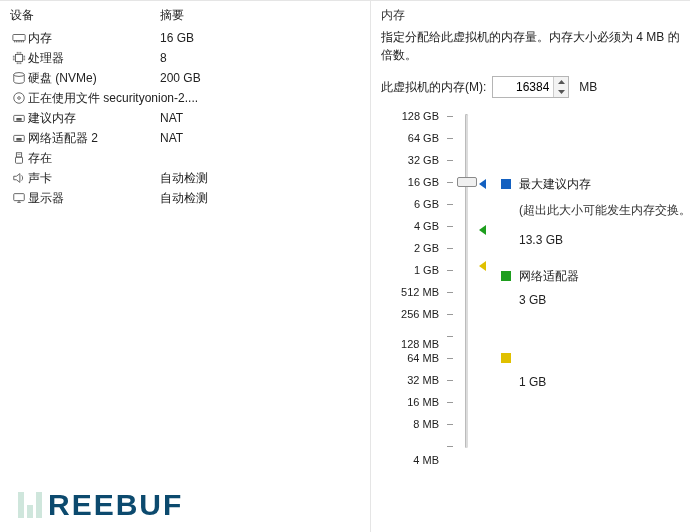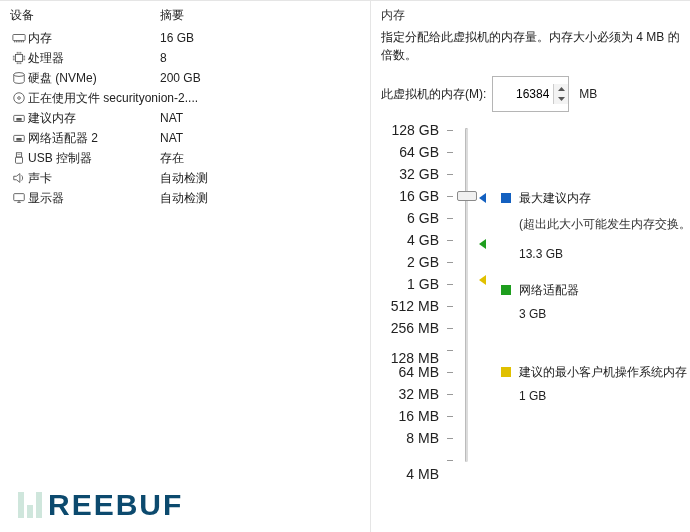--- a/index.html
+++ b/index.html
@@ -12,29 +12,29 @@
   .hdr-sum { flex: 1; }
   .dev-row { display: flex; align-items: center; padding: 1px 6px 1px 10px; height: 20px; }
   .dev-icon { width: 18px; display: flex; align-items: center; justify-content: center; color: #555; }
   .dev-name { width: 132px; white-space: nowrap; overflow: hidden; text-overflow: ellipsis; }
   .dev-val { flex: 1; white-space: nowrap; overflow: hidden; text-overflow: ellipsis; }
   svg { display: block; }
   .panel-title { font-size: 12px; color: #333; margin-bottom: 4px; }
   .panel-desc { font-size: 12px; color: #222; line-height: 1.5; margin-bottom: 12px; }
   .mem-row { display: flex; align-items: center; gap: 6px; margin-bottom: 14px; }
   .mem-label { white-space: nowrap; }
-  .spin { display: flex; align-items: center; border: 1px solid #b5b5b5; background: #fff; height: 36px; }
+  .spin { display: flex; align-items: center; border: 1px solid #b5b5b5; background: #fff; height: 22px; }
   .spin input { border: none; width: 60px; text-align: right; padding: 0 4px; font-family: inherit; font-size: 12px; outline: none; }
   .spin-btns { display: flex; flex-direction: column; border-left: 1px solid #ccc; }
   .spin-btn { width: 14px; height: 10px; display: flex; align-items: center; justify-content: center; cursor: pointer; background: #f3f3f3; }
   .spin-btn svg { width: 7px; height: 4px; }
   .unit { margin-left: 4px; }
   .slider-area { display: flex; margin-top: 6px; position: relative; height: 360px; }
   .ticks-col { width: 72px; position: relative; }
-  .tick-label { position: absolute; right: 14px; font-size: 14px; white-space: nowrap; text-align: center; transform: translateY(-50%); }
+  .tick-label { position: absolute; right: 14px; font-size: 11px; white-space: nowrap; text-align: center; transform: translateY(-50%); }
   .tick-mark { position: absolute; right: 0; width: 6px; border-top: 1px solid #999; }
   .track-col { width: 26px; position: relative; }
   .track { position: absolute; left: 12px; width: 3px; background: #dcdcdc; border-radius: 2px; border-top:1px solid #bbb; border-left:1px solid #bbb;}
   .thumb { position: absolute; left: 4px; width: 20px; height: 10px; background: #f0f0f0; border: 1px solid #8a8a8a; border-radius: 2px; transform: translateY(-50%); cursor: pointer; }
   .ann-col { flex: 1; position: relative; }
   .arrow { position: absolute; width: 0; height: 0; border-top: 5px solid transparent; border-bottom: 5px solid transparent; transform: translateY(-50%); }
   .arrow.blue { border-right: 7px solid #1360c0; }
   .arrow.green { border-right: 7px solid #1e9e1e; }
   .arrow.yellow { border-right: 7px solid #e0c000; }
   .sq { position: absolute; width: 10px; height: 10px; transform: translateY(-50%); }
@@ -119,21 +119,20 @@
         </div>
         <div class="dev-row">
           <span class="dev-icon">
             <svg width="14" height="14" viewBox="0 0 16 16">
               <rect x="5" y="2" width="6" height="5" fill="none" stroke="#555"></rect>
               <rect x="4" y="7" width="8" height="7" rx="1" fill="none" stroke="#555"></rect>
               <rect x="6.5" y="3.5" width="1" height="1" fill="#555"></rect>
               <rect x="8.5" y="3.5" width="1" height="1" fill="#555"></rect>
             </svg>
           </span>
-          <span class="dev-name">USB 控制器</span>
           <span class="dev-val">存在</span>
         </div>
         <div class="dev-row">
           <span class="dev-icon">
             <svg width="14" height="14" viewBox="0 0 16 16">
               <path d="M2 6v4h3l4 3V3L5 6H2Z" fill="none" stroke="#555"></path>
               <path d="M11 5c1.5 1.5 1.5 4.5 0 6" fill="none" stroke="#555"></path>
             </svg>
           </span>
           <span class="dev-name">声卡</span>
@@ -237,22 +236,19 @@
           <div class="arrow green" style="left: 0px; top: 118px;"></div>
           <div class="sq green" style="left: 22px; top: 164px;"></div>
           <div class="ann-text" style="top: 164px;">
             <div>网络适配器</div>
           </div>
           <div class="ann-text" style="top: 188px;">
             <div>3 GB</div>
           </div>
           <div class="arrow yellow" style="left: 0px; top: 154px;"></div>
           <div class="sq yellow" style="left: 22px; top: 246px;"></div>
-          <div class="ann-text" style="top: 246px;">
-            <div>建议的最小客户机操作系统内存</div>
-          </div>
           <div class="ann-text" style="top: 270px;">
             <div>1 GB</div>
           </div>
         </div>
     </div>
   </div>
 </div>
 
 </body></html>

